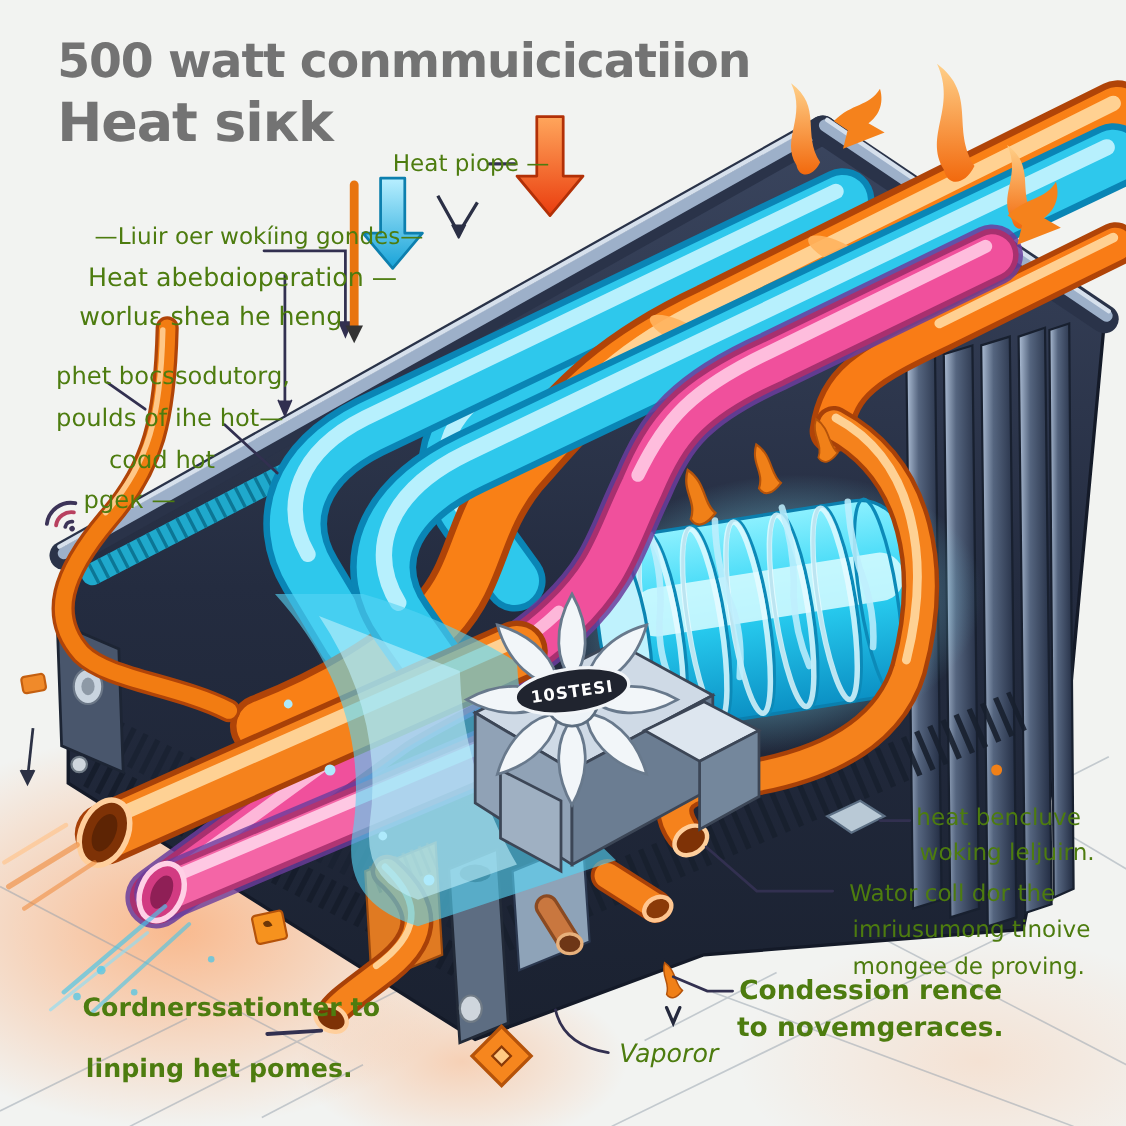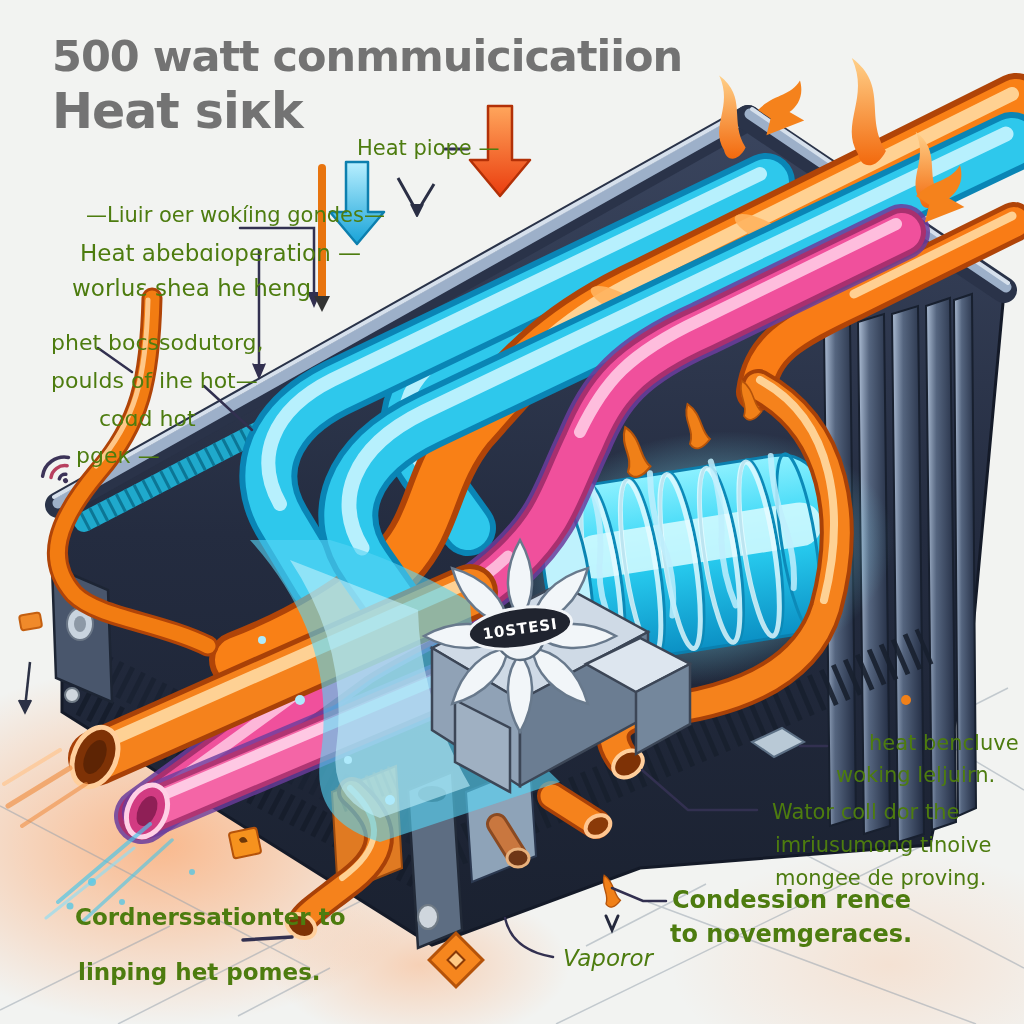--- a/index.html
+++ b/index.html
@@ -373,21 +373,21 @@
 <span class="lbl sz23" style="left:80px;top:240px;">Heat abebɑioperation —</span>
 <span class="lbl sz22" style="left:51px;top:330px;">phet bocssodutorg,</span>
 
 <span class="lbl sz23" style="left:72px;top:275px;">worluɛ shea he heng</span>
 <span class="lbl sz22" style="left:51px;top:368px;">poulds of ihe hot—</span>
 <span class="lbl sz22" style="left:51px;top:406px;margin-left:48px;">coɑd hot</span>
 <span class="lbl sz22" style="left:51px;top:443px;margin-left:25px;">pgeк —</span>
 
 <span class="lbl sz21" style="left:357px;top:136px;">Heat piope —</span>
 
-<span class="lbl sz21" style="left:833px;top:731px;margin-left:36px;">heat bencluve</span>
+<span class="lbl sz21" style="left:833px;top:731px;">heat bencluve</span>
 <span class="lbl sz21" style="left:836px;top:763px;">woking leljuirn.</span>
 
 <span class="lbl sz21" style="left:775px;top:833px;">imriusumong tinoive</span>
 <span class="lbl sz21" style="left:772px;top:800px;">Wator coll dor the</span>
 <span class="lbl sz21" style="left:775px;top:866px;">mongee de proving.</span>
 
 <span class="lbl sz24 semib" style="left:670px;top:920px;">to novemgeraces.</span>
 <span class="lbl sz24 semib" style="left:672px;top:886px;">Condession rence</span>
 
 <span class="lbl sz23" style="left:563px;top:945px;font-style:italic;">Vaporor</span>

